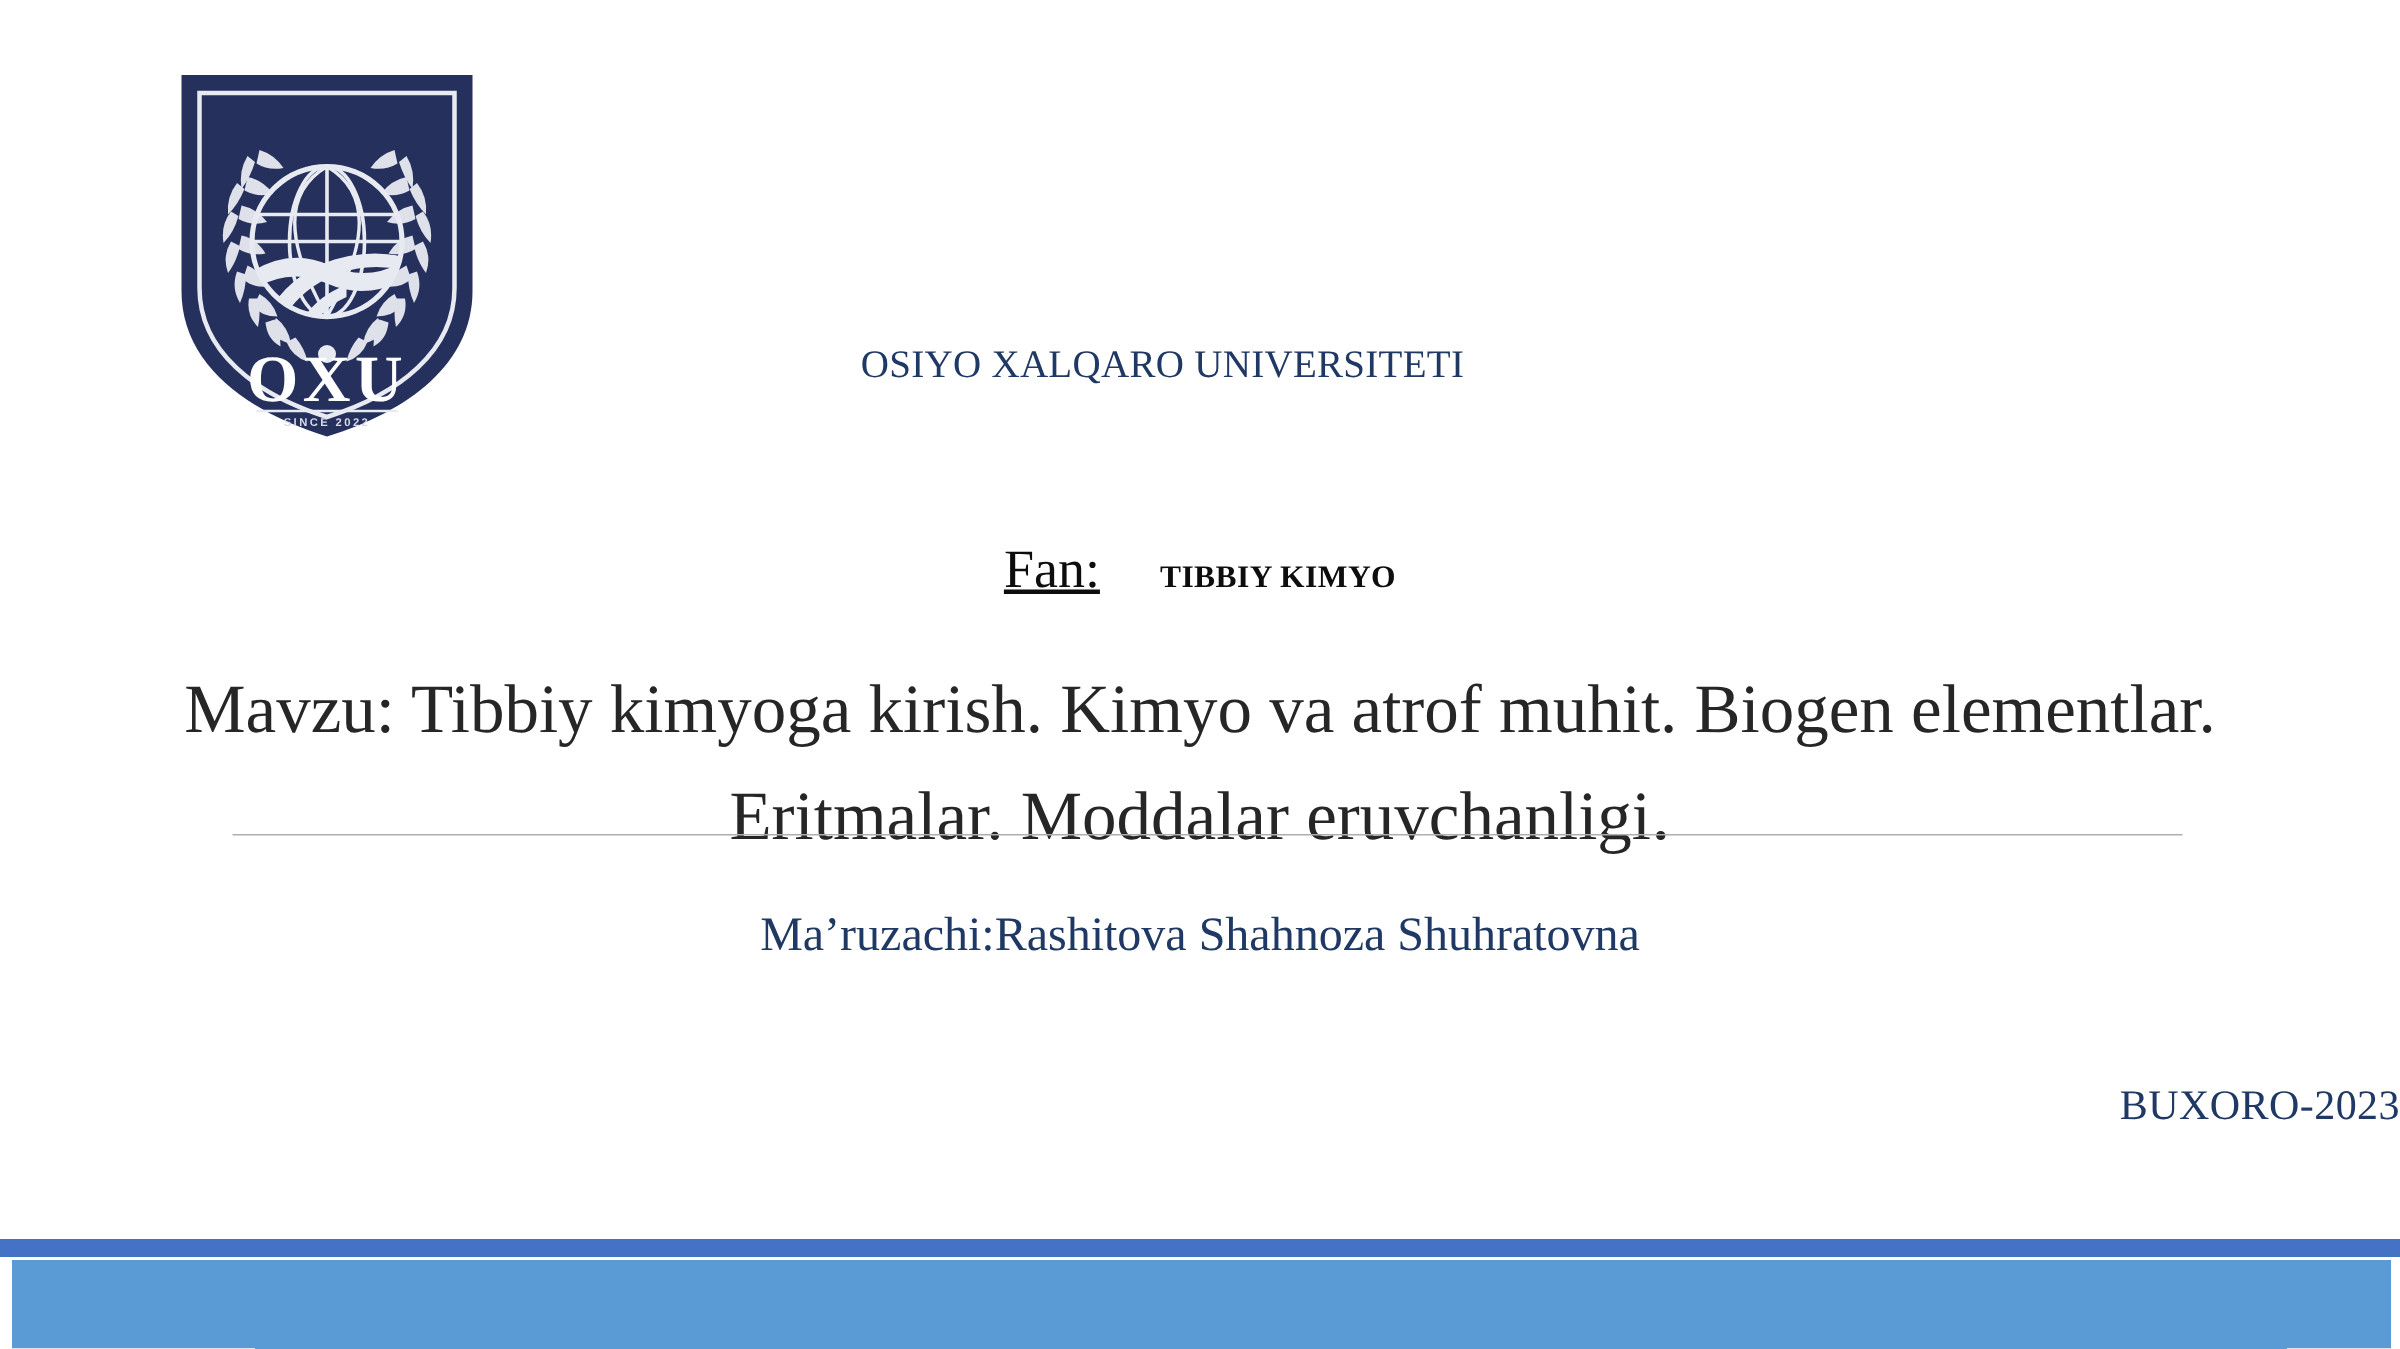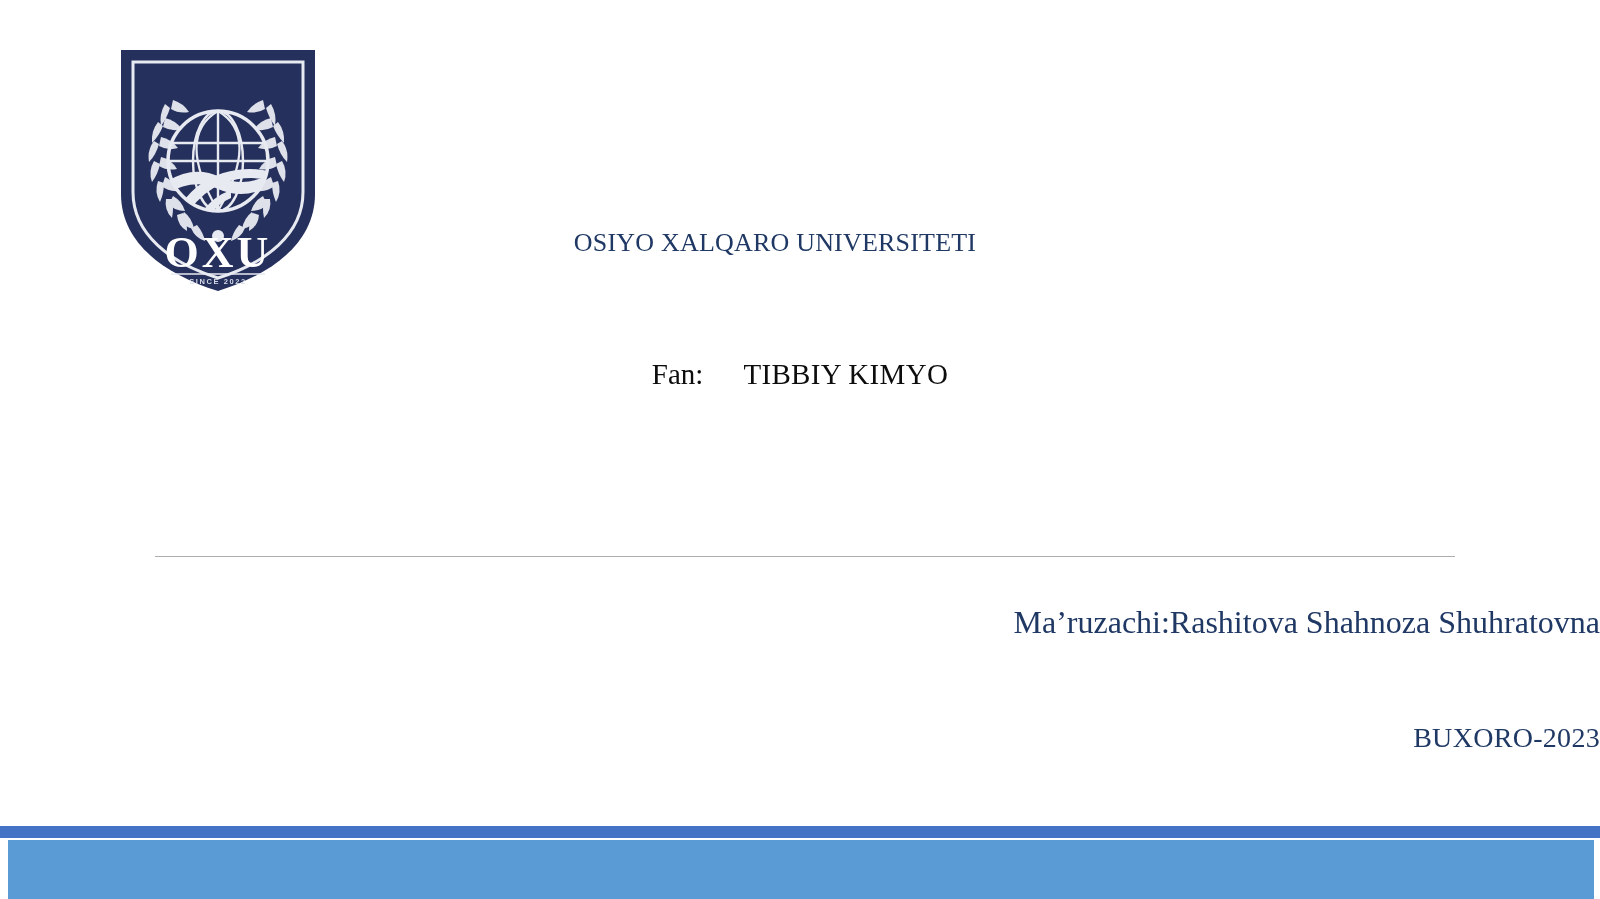--- a/index.html
+++ b/index.html
@@ -52,26 +52,27 @@
   
   .fan-line {
     position: absolute;
     left: 0;
     top: 358px;
     width: 1600px;
     text-align: center;
     color: #0d0d0d;
   }
   .fan-label {
-    font-size: 29px;
+    font-size: 36px;
     font-weight: normal;
+    text-decoration: underline;
   }
   .fan-value {
-    font-size: 29px;
-    font-weight: normal;
+    font-size: 21px;
+    font-weight: bold;
     letter-spacing: 0.3px;
     margin-left: 36px;
   }
 
   
   .topic {
     position: absolute;
     left: 40px;
     top: 440px;
     width: 1520px;
@@ -93,21 +94,21 @@
     height: 1px;
     background: #aeaeae;
   }
 
   
   .lecturer {
     position: absolute;
     left: 0;
     top: 604px;
     width: 1600px;
-    text-align: right;
+    text-align: center;
     color: #1F3864;
     font-size: 32px;
   }
 
   
   .city-year {
     position: absolute;
     left: 0;
     top: 722px;
     width: 1600px;
@@ -214,20 +215,23 @@
 
   <div class="univ-heading">
     <span class="line1">OSIYO XALQARO UNIVERSITETI</span>
   </div>
 
   <div class="fan-line">
     <span class="fan-label">Fan:</span>
     <span class="fan-value">TIBBIY KIMYO</span>
   </div>
 
+  <div class="topic">
+    <span>Mavzu: Tibbiy kimyoga kirish. Kimyo va atrof muhit. Biogen elementlar. Eritmalar. Moddalar eruvchanligi</span><span class="dot-big">.</span>
+  </div>
 
   <div class="divider"></div>
 
   <div class="lecturer">Ma’ruzachi:Rashitova Shahnoza Shuhratovna</div>
 
   <div class="city-year">BUXORO-2023</div>
 
   <div class="bar-dark"></div>
   <div class="bar-light"></div>
 

